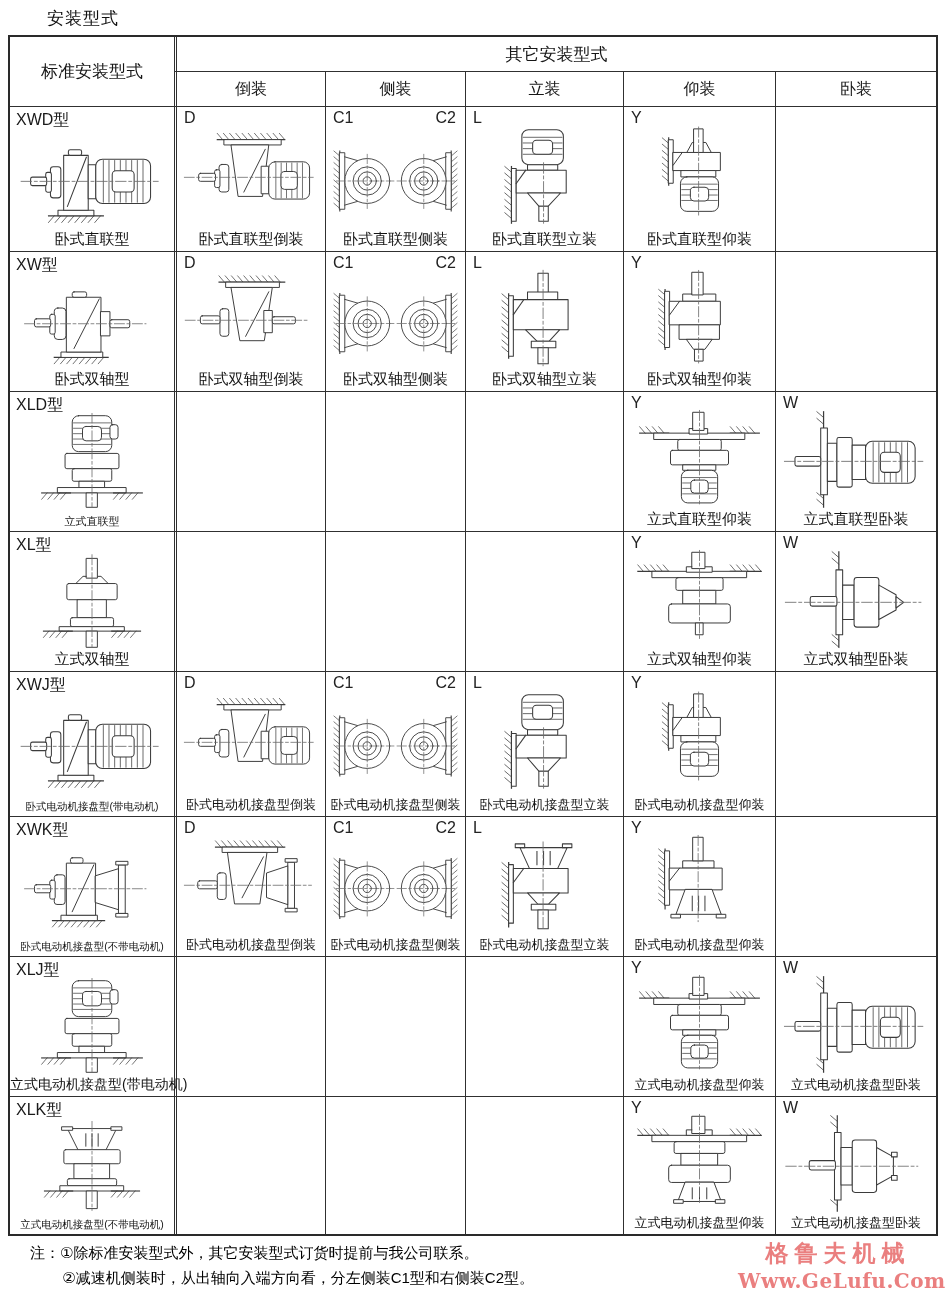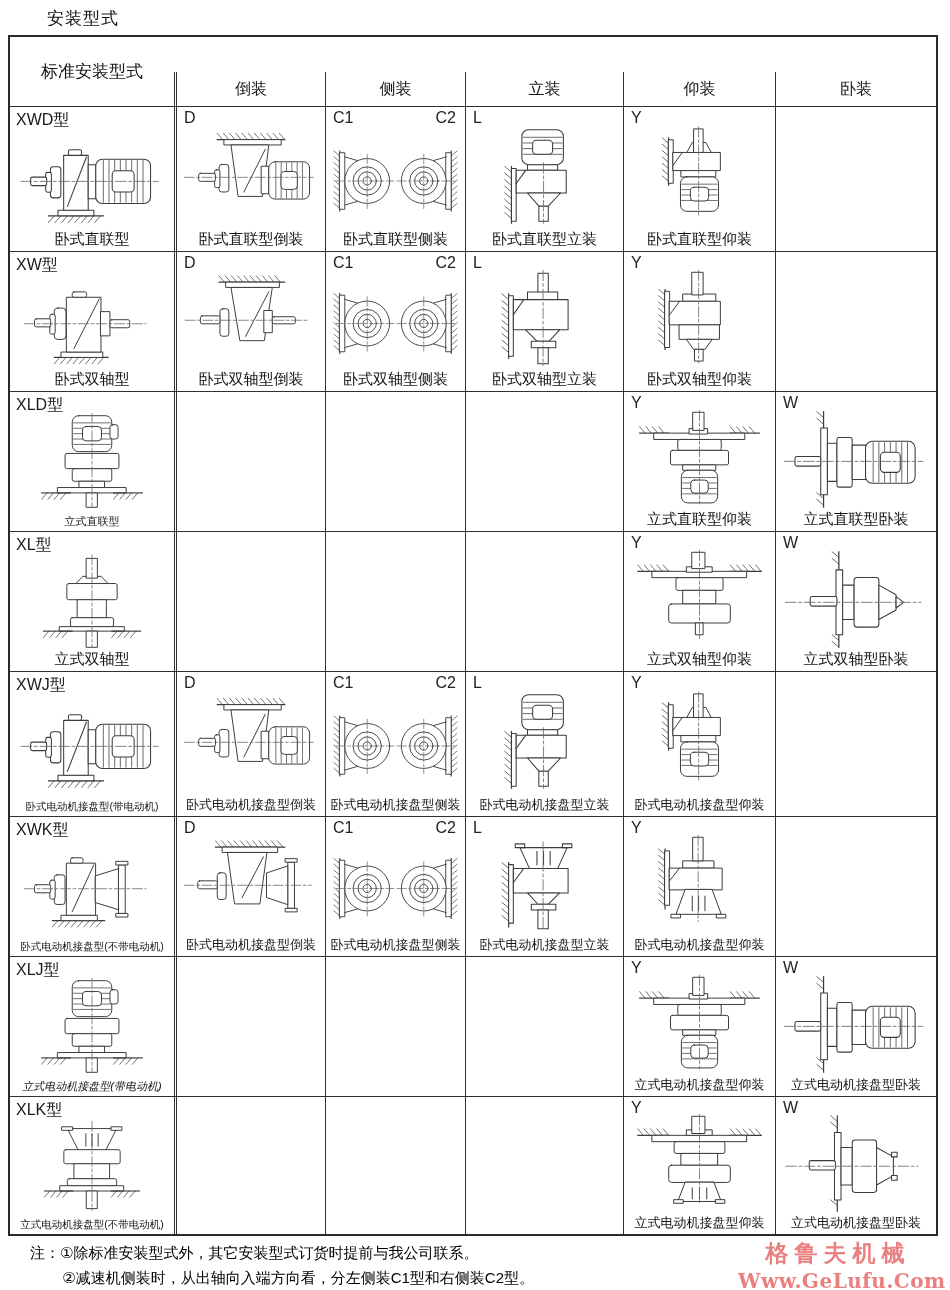--- a/index.html
+++ b/index.html
@@ -33,20 +33,21 @@
   .wm2{font-size:20px;letter-spacing:0.5px;}
 </style>
 </head>
 <body>
 
 <div class="page">
   <div class="title">安装型式</div>
 
   <div class="gtable" id="grid">
     <div class="cell hcell no-r h-std">标准安装型式</div>
+    <div class="cell hcell dbl no-r h-other">其它安装型式</div>
   <div class="cell hcell subh dbl" style="grid-area: 2 / 2;">倒装</div>
       <div class="cell hcell subh" style="grid-area: 2 / 3;">侧装</div>
       <div class="cell hcell subh" style="grid-area: 2 / 4;">立装</div>
       <div class="cell hcell subh" style="grid-area: 2 / 5;">仰装</div>
       <div class="cell hcell subh no-r" style="grid-area: 2 / 6;">卧装</div>
       <div class="cell no-r" style="grid-area: 3 / 1;">
         <span class="model">XWD型</span>
         <svg viewBox="0 0 160 108" class="drawing std">
           <g fill="none" stroke="#3b3b3b" stroke-width="1.1" stroke-linejoin="round" stroke-linecap="square">
             <line x1="34" y1="93" x2="92" y2="93" stroke-width="1.3"></line>
@@ -931,21 +932,21 @@
             <line x1="51" y1="89" x2="45" y2="96" stroke-width="0.8"></line>
             <line x1="104" y1="89" x2="136" y2="89" stroke-width="1.3"></line>
             <line x1="110" y1="89" x2="104" y2="96" stroke-width="0.8"></line>
             <line x1="117" y1="89" x2="111" y2="96" stroke-width="0.8"></line>
             <line x1="124" y1="89" x2="118" y2="96" stroke-width="0.8"></line>
             <line x1="131" y1="89" x2="125" y2="96" stroke-width="0.8"></line>
             <rect x="74" y="89" width="12" height="16" fill="#fff"></rect>
             <line x1="80" y1="0" x2="80" y2="105" stroke="#6b6b6b" stroke-width="0.9" stroke-dasharray="11 3 3 3"></line>
           </g>
         </svg>
-        <span class="cap" style="font-size: 11px; font-style: italic;">立式电动机接盘型(带电动机)</span>
+        <span class="cap" style="font-size: 14px;">立式电动机接盘型(带电动机)</span>
       </div>
       <div class="cell dbl" style="grid-area: 9 / 2;"></div>
       <div class="cell" style="grid-area: 9 / 3;"></div>
       <div class="cell" style="grid-area: 9 / 4;"></div>
       <div class="cell" style="grid-area: 9 / 5;">
         <span class="corner l">Y</span>
         <svg viewBox="0 0 160 108" class="drawing">
           <g fill="none" stroke="#3b3b3b" stroke-width="1.1" stroke-linejoin="round" stroke-linecap="square">
             <line x1="14" y1="26" x2="46" y2="26" stroke-width="1.3"></line>
             <line x1="20" y1="26" x2="14" y2="19" stroke-width="0.8"></line>

